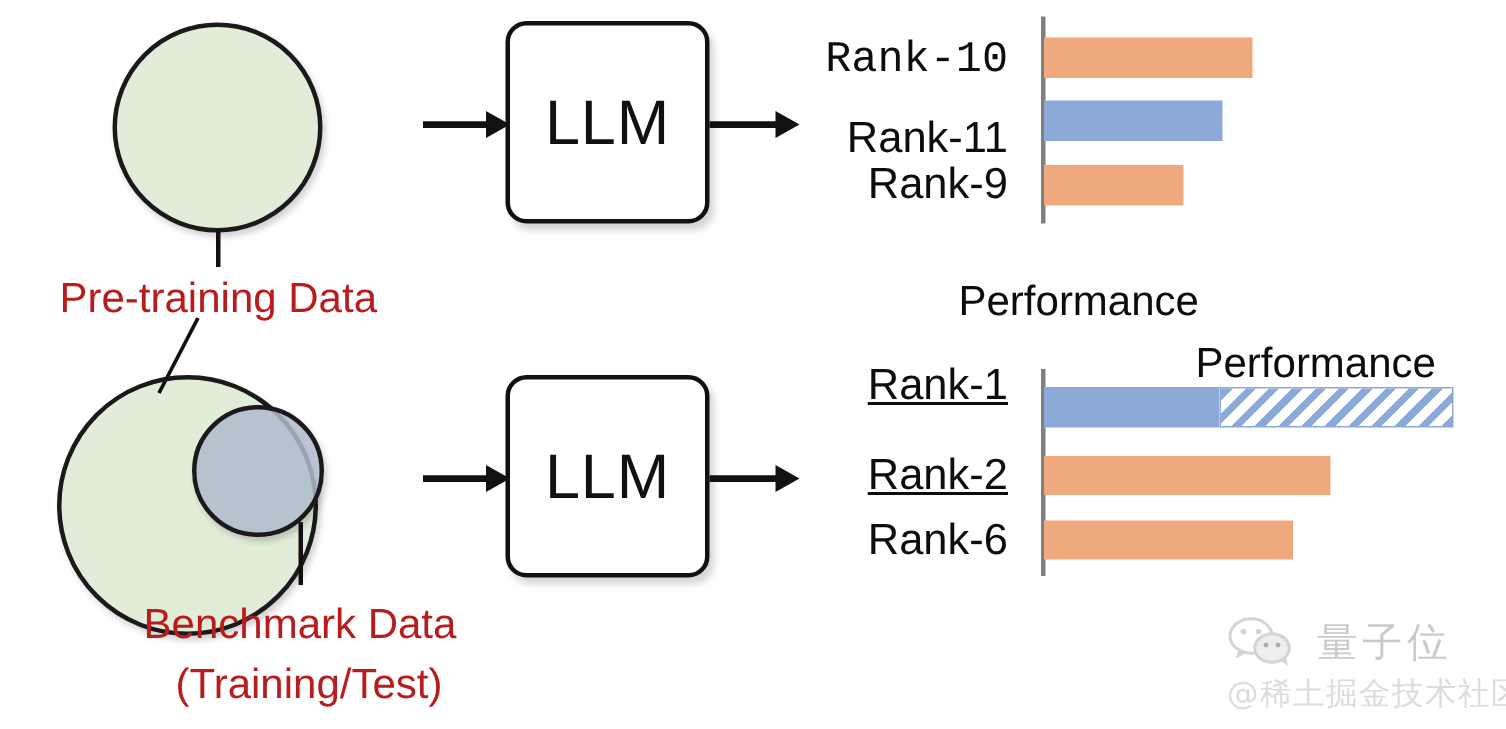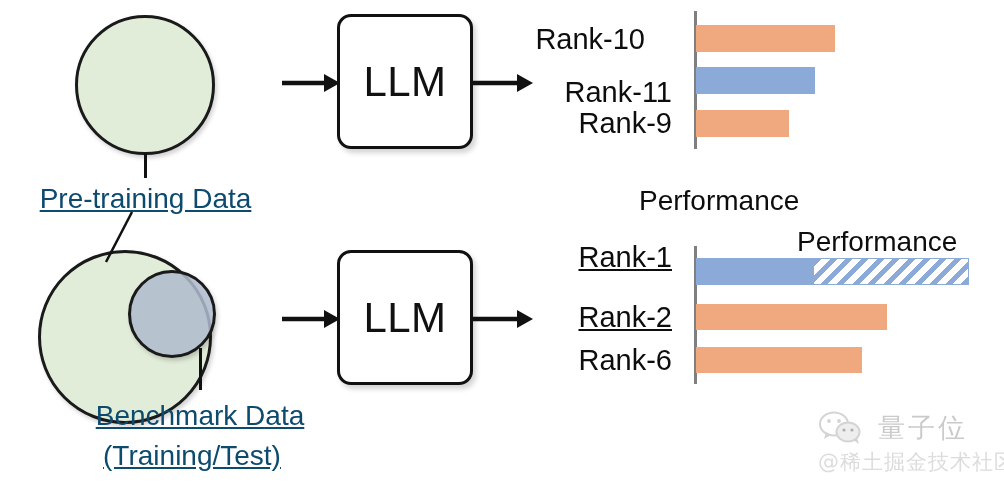--- a/index.html
+++ b/index.html
@@ -91,24 +91,23 @@
   }
   .caption {
     position: absolute;
     font-size: 28px;
     color: #0d0d0d;
     white-space: nowrap;
   }
   .diagram-label {
     position: absolute;
     font-size: 28px;
-    color: #0c4a6e;
+    color: #b91c1c;
     white-space: nowrap;
     text-align: center;
-    text-decoration: underline;
   }
 
   
   #watermark {
     position: absolute;
     right: 6px;
     bottom: 4px;
     width: 180px;
     height: 78px;
     opacity: 0.72;
@@ -157,21 +156,21 @@
   </div>
 
   <svg class="arrow-svg" style="left:473px; top:70px;" width="62" height="26" viewBox="0 0 62 26">
     <line x1="0" y1="13" x2="46" y2="13" stroke="#111111" stroke-width="4.5"></line>
     <polygon points="44,4 60,13 44,22" fill="#111111"></polygon>
   </svg>
 
   <div>
     <div class="axis" style="left:694px; top:11px; height:138px;"></div>
 
-    <div class="rank-label" style="left:473px; top:23px; width:172px;">Rank-10</div>
+    <div class="rank-label" style="left:500px; top:23px; width:172px;font-family:Liberation Mono, monospace;">Rank-10</div>
     <div class="bar bar-orange" style="left:696px; top:25px; width:139px; height:27px;"></div>
 
     <div class="rank-label" style="left:500px; top:76px; width:172px;text-align:right;">Rank-11</div>
     <div class="bar bar-blue" style="left:696px; top:67px; width:119px; height:27px;"></div>
 
     <div class="rank-label" style="left:500px; top:107px; width:172px;">Rank-9</div>
     <div class="bar bar-orange" style="left:696px; top:110px; width:93px; height:27px;"></div>
   </div>
 
   <div class="caption" style="left:604px; top:185px;margin-left:35px;">Performance</div>
@@ -180,21 +179,21 @@
 
   <div class="circle circle-blue" style="left:128px; top:270px; width:88px; height:88px;"></div>
 
   <svg class="arrow-svg" style="left:100px; top:212px;" width="40" height="52" viewBox="0 0 40 52">
     <line x1="32" y1="0" x2="6" y2="50" stroke="#111111" stroke-width="2.5"></line>
   </svg>
 
   <div class="leader" style="left:199px; top:348px; width:2.5px; height:42px;"></div>
 
   <div class="diagram-label" style="left:70px; top:400px; width:260px;">Benchmark Data</div>
-  <div class="diagram-label" style="left:62px; top:440px; width:260px;">(Training/Test)</div>
+  <div class="diagram-label" style="left:76px; top:440px; width:260px;">(Training/Test)</div>
 
   <svg class="arrow-svg" style="left:282px; top:306px;" width="60" height="26" viewBox="0 0 60 26">
     <line x1="0" y1="13" x2="44" y2="13" stroke="#111111" stroke-width="4.5"></line>
     <polygon points="42,4 58,13 42,22" fill="#111111"></polygon>
   </svg>
 
   <div class="llm-box" style="left:337px; top:250px; width:136px; height:135px;">
     <span>LLM</span>
   </div>
 

